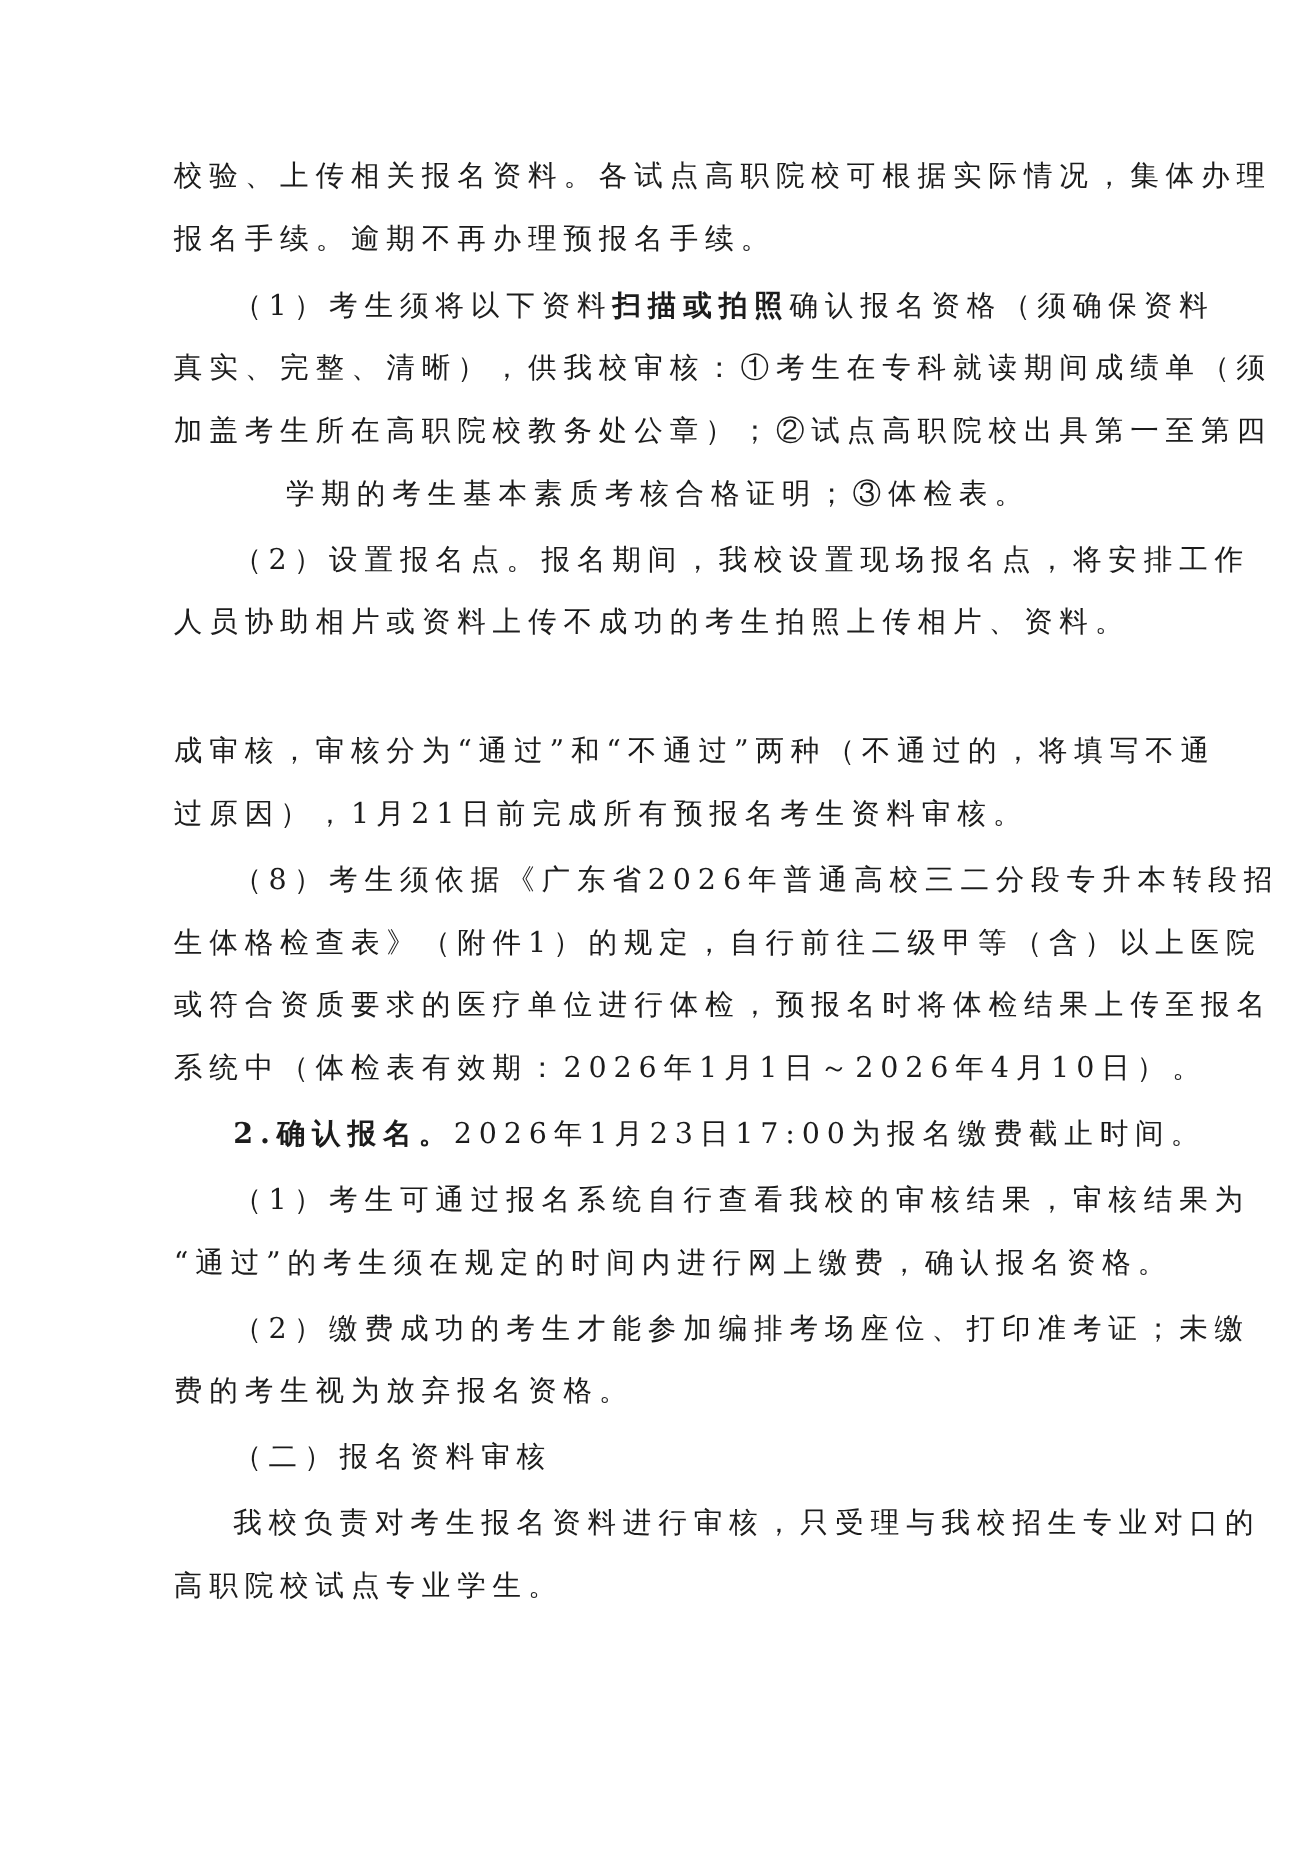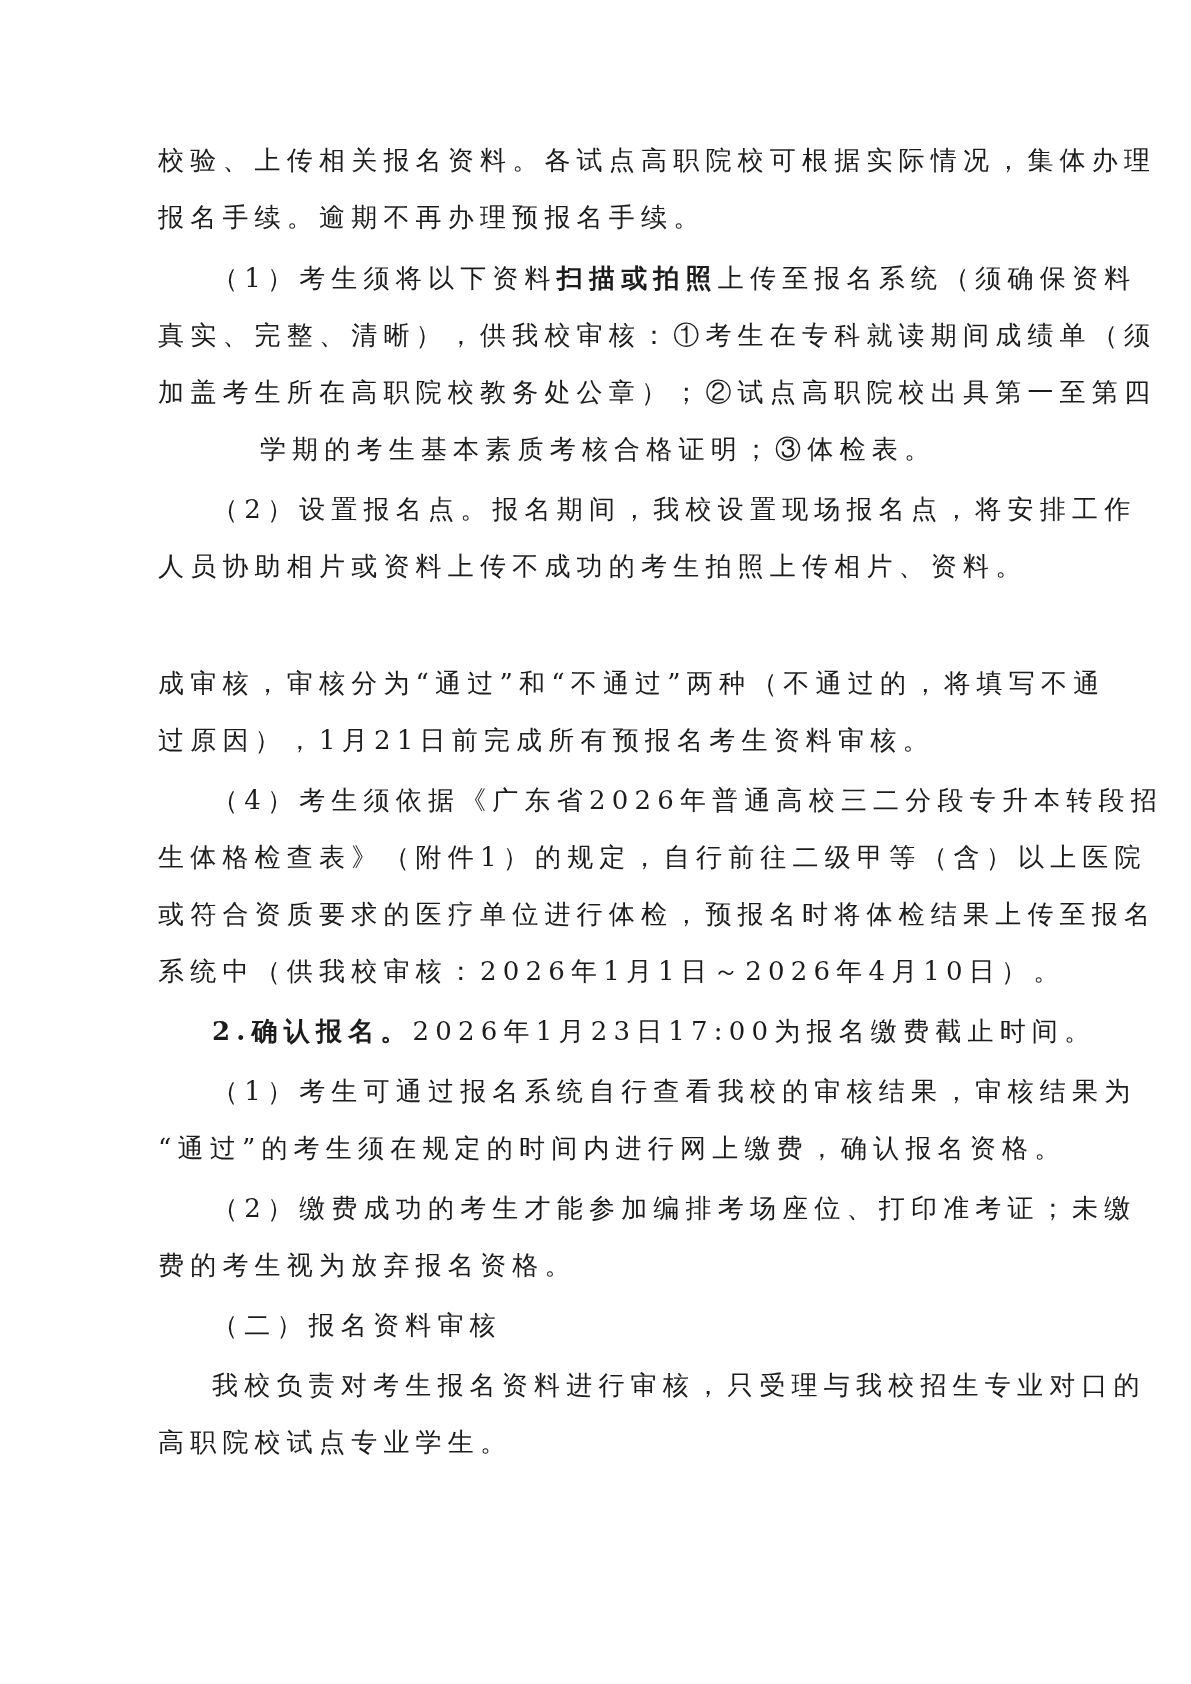--- a/index.html
+++ b/index.html
@@ -16,32 +16,32 @@
   }
   .indent { left: 212px; }
   .bold { font-weight: bold; }
 </style>
 </head>
 <body>
 
 <div class="page" id="page">
     <div class="line" style="top: 143px;"><span>校验、上传相关报名资料。各试点高职院校可根据实际情况，集体办理</span></div>
     <div class="line" style="top: 200px;"><span>报名手续。逾期不再办理预报名手续。</span></div>
-    <div class="line indent" style="top: 261px;"><span>（1）考生须将以下资料</span><span class="bold">扫描或拍照</span><span>上传至报名系统（须确保资料</span></div>
+    <div class="line indent" style="top: 261px;"><span>（1）考生须将以下资料</span><span class="bold">扫描或拍照</span><span>确认报名资格（须确保资料</span></div>
     <div class="line" style="top: 318px;"><span>真实、完整、清晰），供我校审核：①考生在专科就读期间成绩单（须</span></div>
     <div class="line" style="top: 375px;"><span>加盖考生所在高职院校教务处公章）；②试点高职院校出具第一至第四</span></div>
     <div class="line" style="top: 432px; text-align: center;"><span>学期的考生基本素质考核合格证明；③体检表。</span></div>
     <div class="line indent" style="top: 492px;"><span>（2）设置报名点。报名期间，我校设置现场报名点，将安排工作</span></div>
     <div class="line" style="top: 549px;"><span>人员协助相片或资料上传不成功的考生拍照上传相片、资料。</span></div>
     <div class="line" style="top: 666px;"><span>成审核，审核分为“通过”和“不通过”两种（不通过的，将填写不通</span></div>
     <div class="line" style="top: 723px;"><span>过原因），1月21日前完成所有预报名考生资料审核。</span></div>
-    <div class="line indent" style="top: 783px;"><span>（4）考生须依据《广东省2026年普通高校三二分段专升本转段招</span></div>
+    <div class="line indent" style="top: 783px;"><span>（8）考生须依据《广东省2026年普通高校三二分段专升本转段招</span></div>
     <div class="line" style="top: 840px;"><span>生体格检查表》（附件1）的规定，自行前往二级甲等（含）以上医院</span></div>
     <div class="line" style="top: 897px;"><span>或符合资质要求的医疗单位进行体检，预报名时将体检结果上传至报名</span></div>
-    <div class="line" style="top: 954px;"><span>系统中（供我校审核：2026年1月1日～2026年4月10日）。</span></div>
+    <div class="line" style="top: 954px;"><span>系统中（体检表有效期：2026年1月1日～2026年4月10日）。</span></div>
     <div class="line indent" style="top: 1014px;"><span class="bold">2.确认报名。</span><span>2026年1月23日17:00为报名缴费截止时间。</span></div>
     <div class="line indent" style="top: 1074px;"><span>（1）考生可通过报名系统自行查看我校的审核结果，审核结果为</span></div>
     <div class="line" style="top: 1131px;"><span>“通过”的考生须在规定的时间内进行网上缴费，确认报名资格。</span></div>
     <div class="line indent" style="top: 1191px;"><span>（2）缴费成功的考生才能参加编排考场座位、打印准考证；未缴</span></div>
     <div class="line" style="top: 1248px;"><span>费的考生视为放弃报名资格。</span></div>
     <div class="line indent" style="top: 1368px;"><span>我校负责对考生报名资料进行审核，只受理与我校招生专业对口的</span></div>
     <div class="line indent" style="top: 1308px;"><span>（二）报名资料审核</span></div>
     <div class="line" style="top: 1425px;"><span>高职院校试点专业学生。</span></div>
   </div>
 

